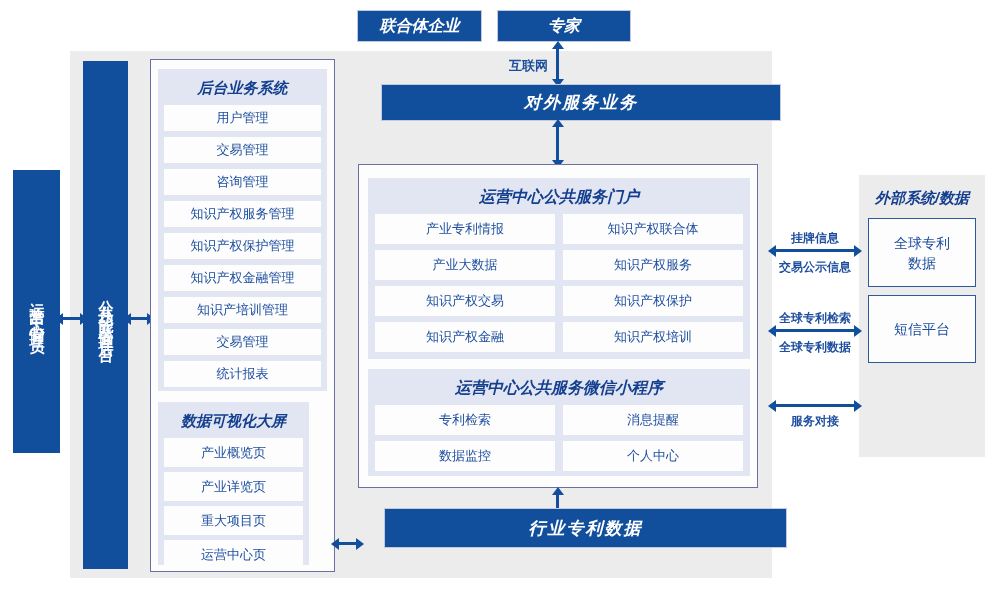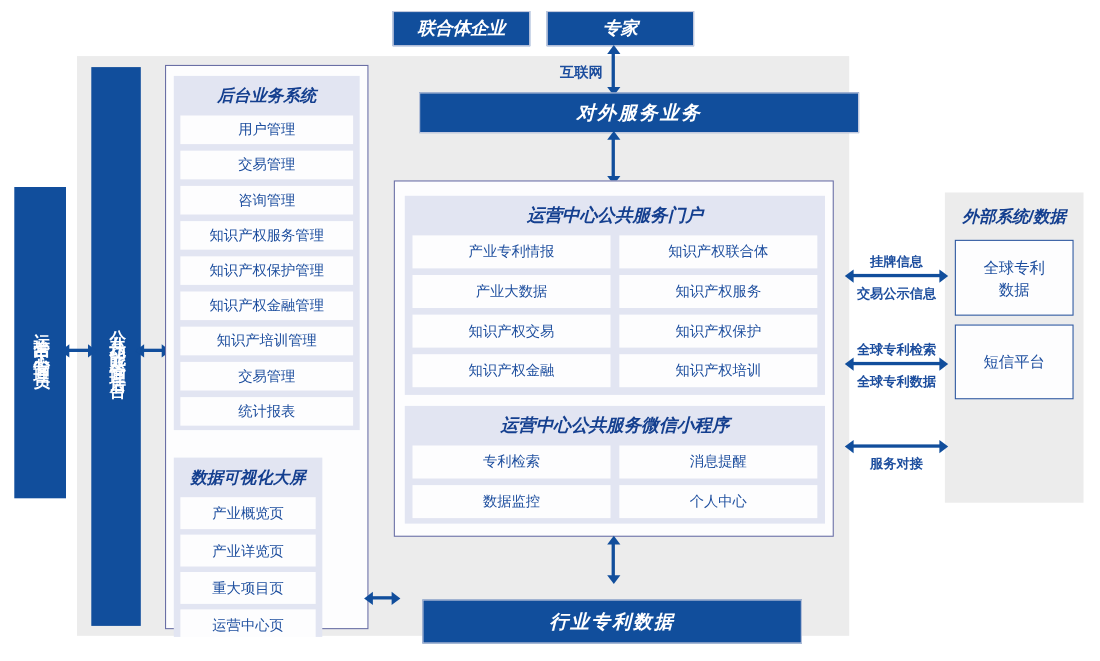--- a/index.html
+++ b/index.html
@@ -118,21 +118,21 @@
           <div class="item">交易管理</div>
           <div class="item">咨询管理</div>
           <div class="item">知识产权服务管理</div>
           <div class="item">知识产权保护管理</div>
           <div class="item">知识产权金融管理</div>
           <div class="item">知识产培训管理</div>
           <div class="item">交易管理</div>
           <div class="item">统计报表</div>
         </div>
     </div>
-    <div class="panel" id="panel-dataviz" style="left:7px;top:356px;width:135px;height:163px;">
+    <div class="panel" id="panel-dataviz" style="left:7px;top:342px;width:151px;height:163px;">
       <div class="panel-title">数据可视化大屏</div>
       <div class="item-list">
           <div class="item">产业概览页</div>
           <div class="item">产业详览页</div>
           <div class="item">重大项目页</div>
           <div class="item">运营中心页</div>
         </div>
     </div>
   </div>
 
@@ -160,21 +160,21 @@
           <div class="item">数据监控</div>
           <div class="item">个人中心</div>
         </div>
     </div>
   </div>
 
   <div class="v-arrow" style="left:556px;top:494px;height:30px;"></div>
 
   <div class="h-arrow" style="left:338px;top:542px;width:19px;"></div>
 
-  <div class="abs dark-box wide-bar" style="left:360px;top:545px;width:345px;height:40px;">行业专利数据</div>
+  <div class="abs dark-box wide-bar" style="left:360px;top:508px;width:403px;height:40px;">行业专利数据</div>
 
   <div id="right-panel" class="abs">
     <div class="panel-title">外部系统/数据</div>
     <div class="ext-list">
         <div class="ext-box">全球专利
 数据</div>
         <div class="ext-box">短信平台</div>
       </div>
   </div>
 

